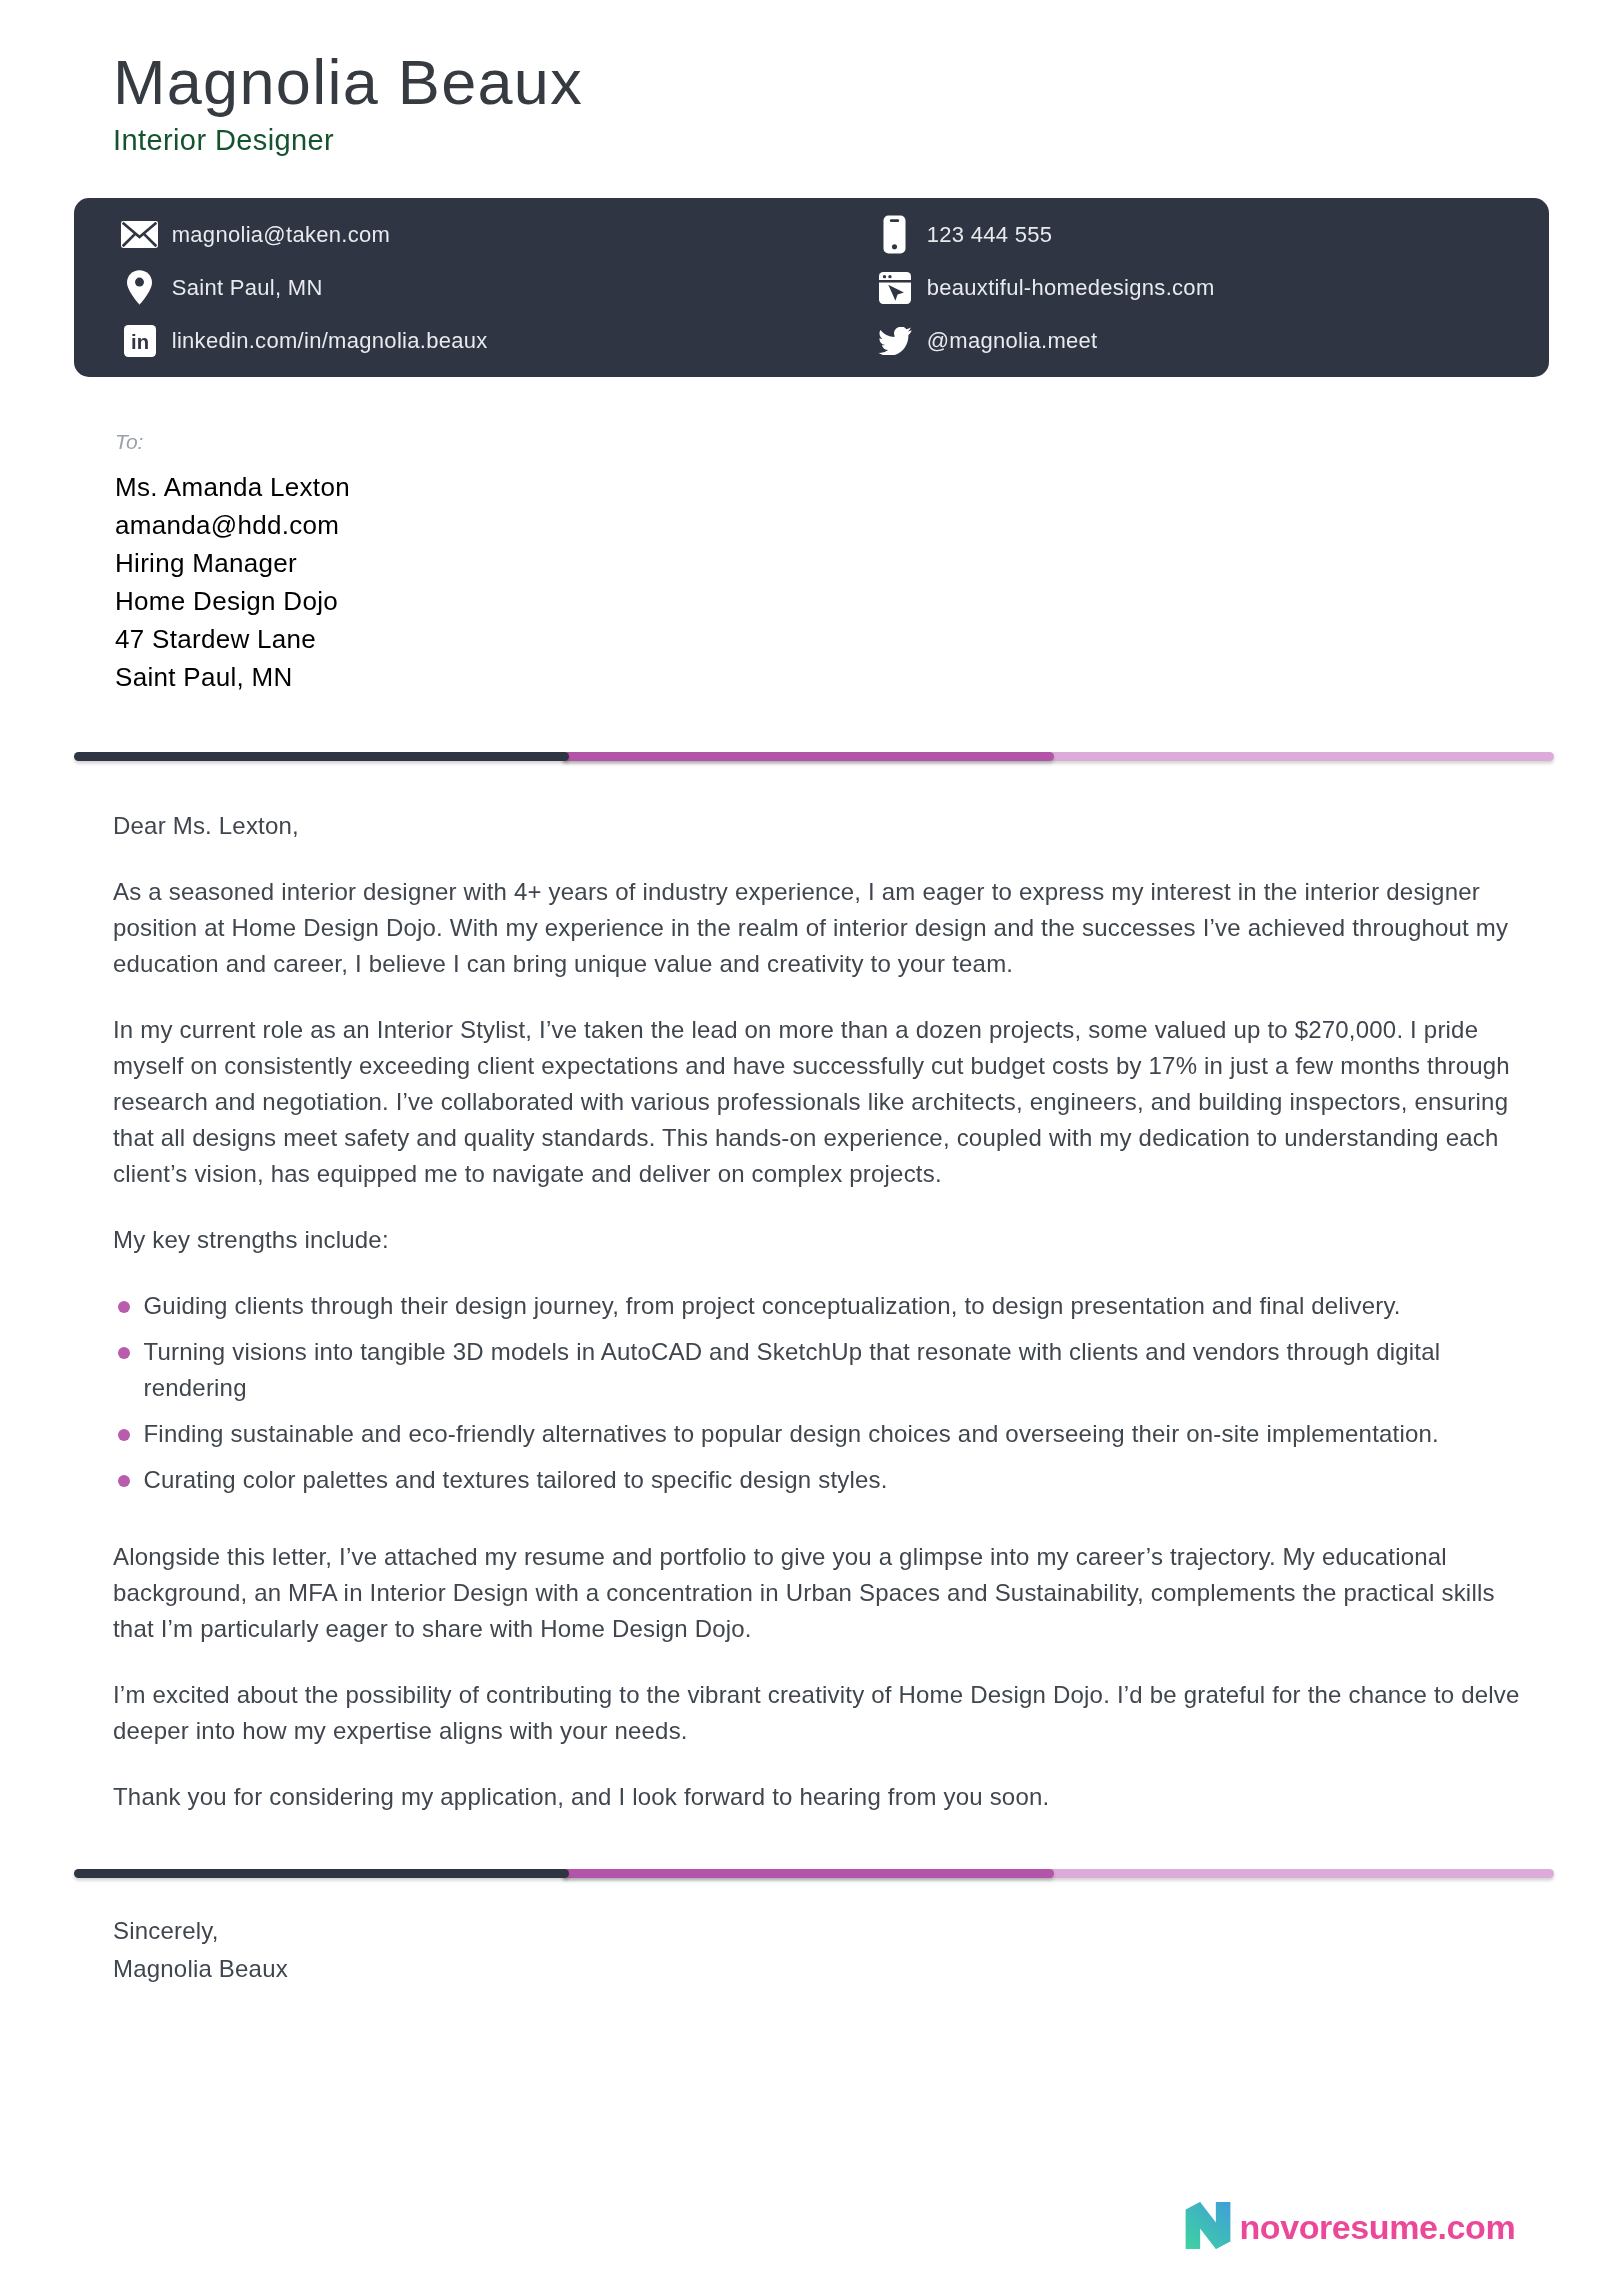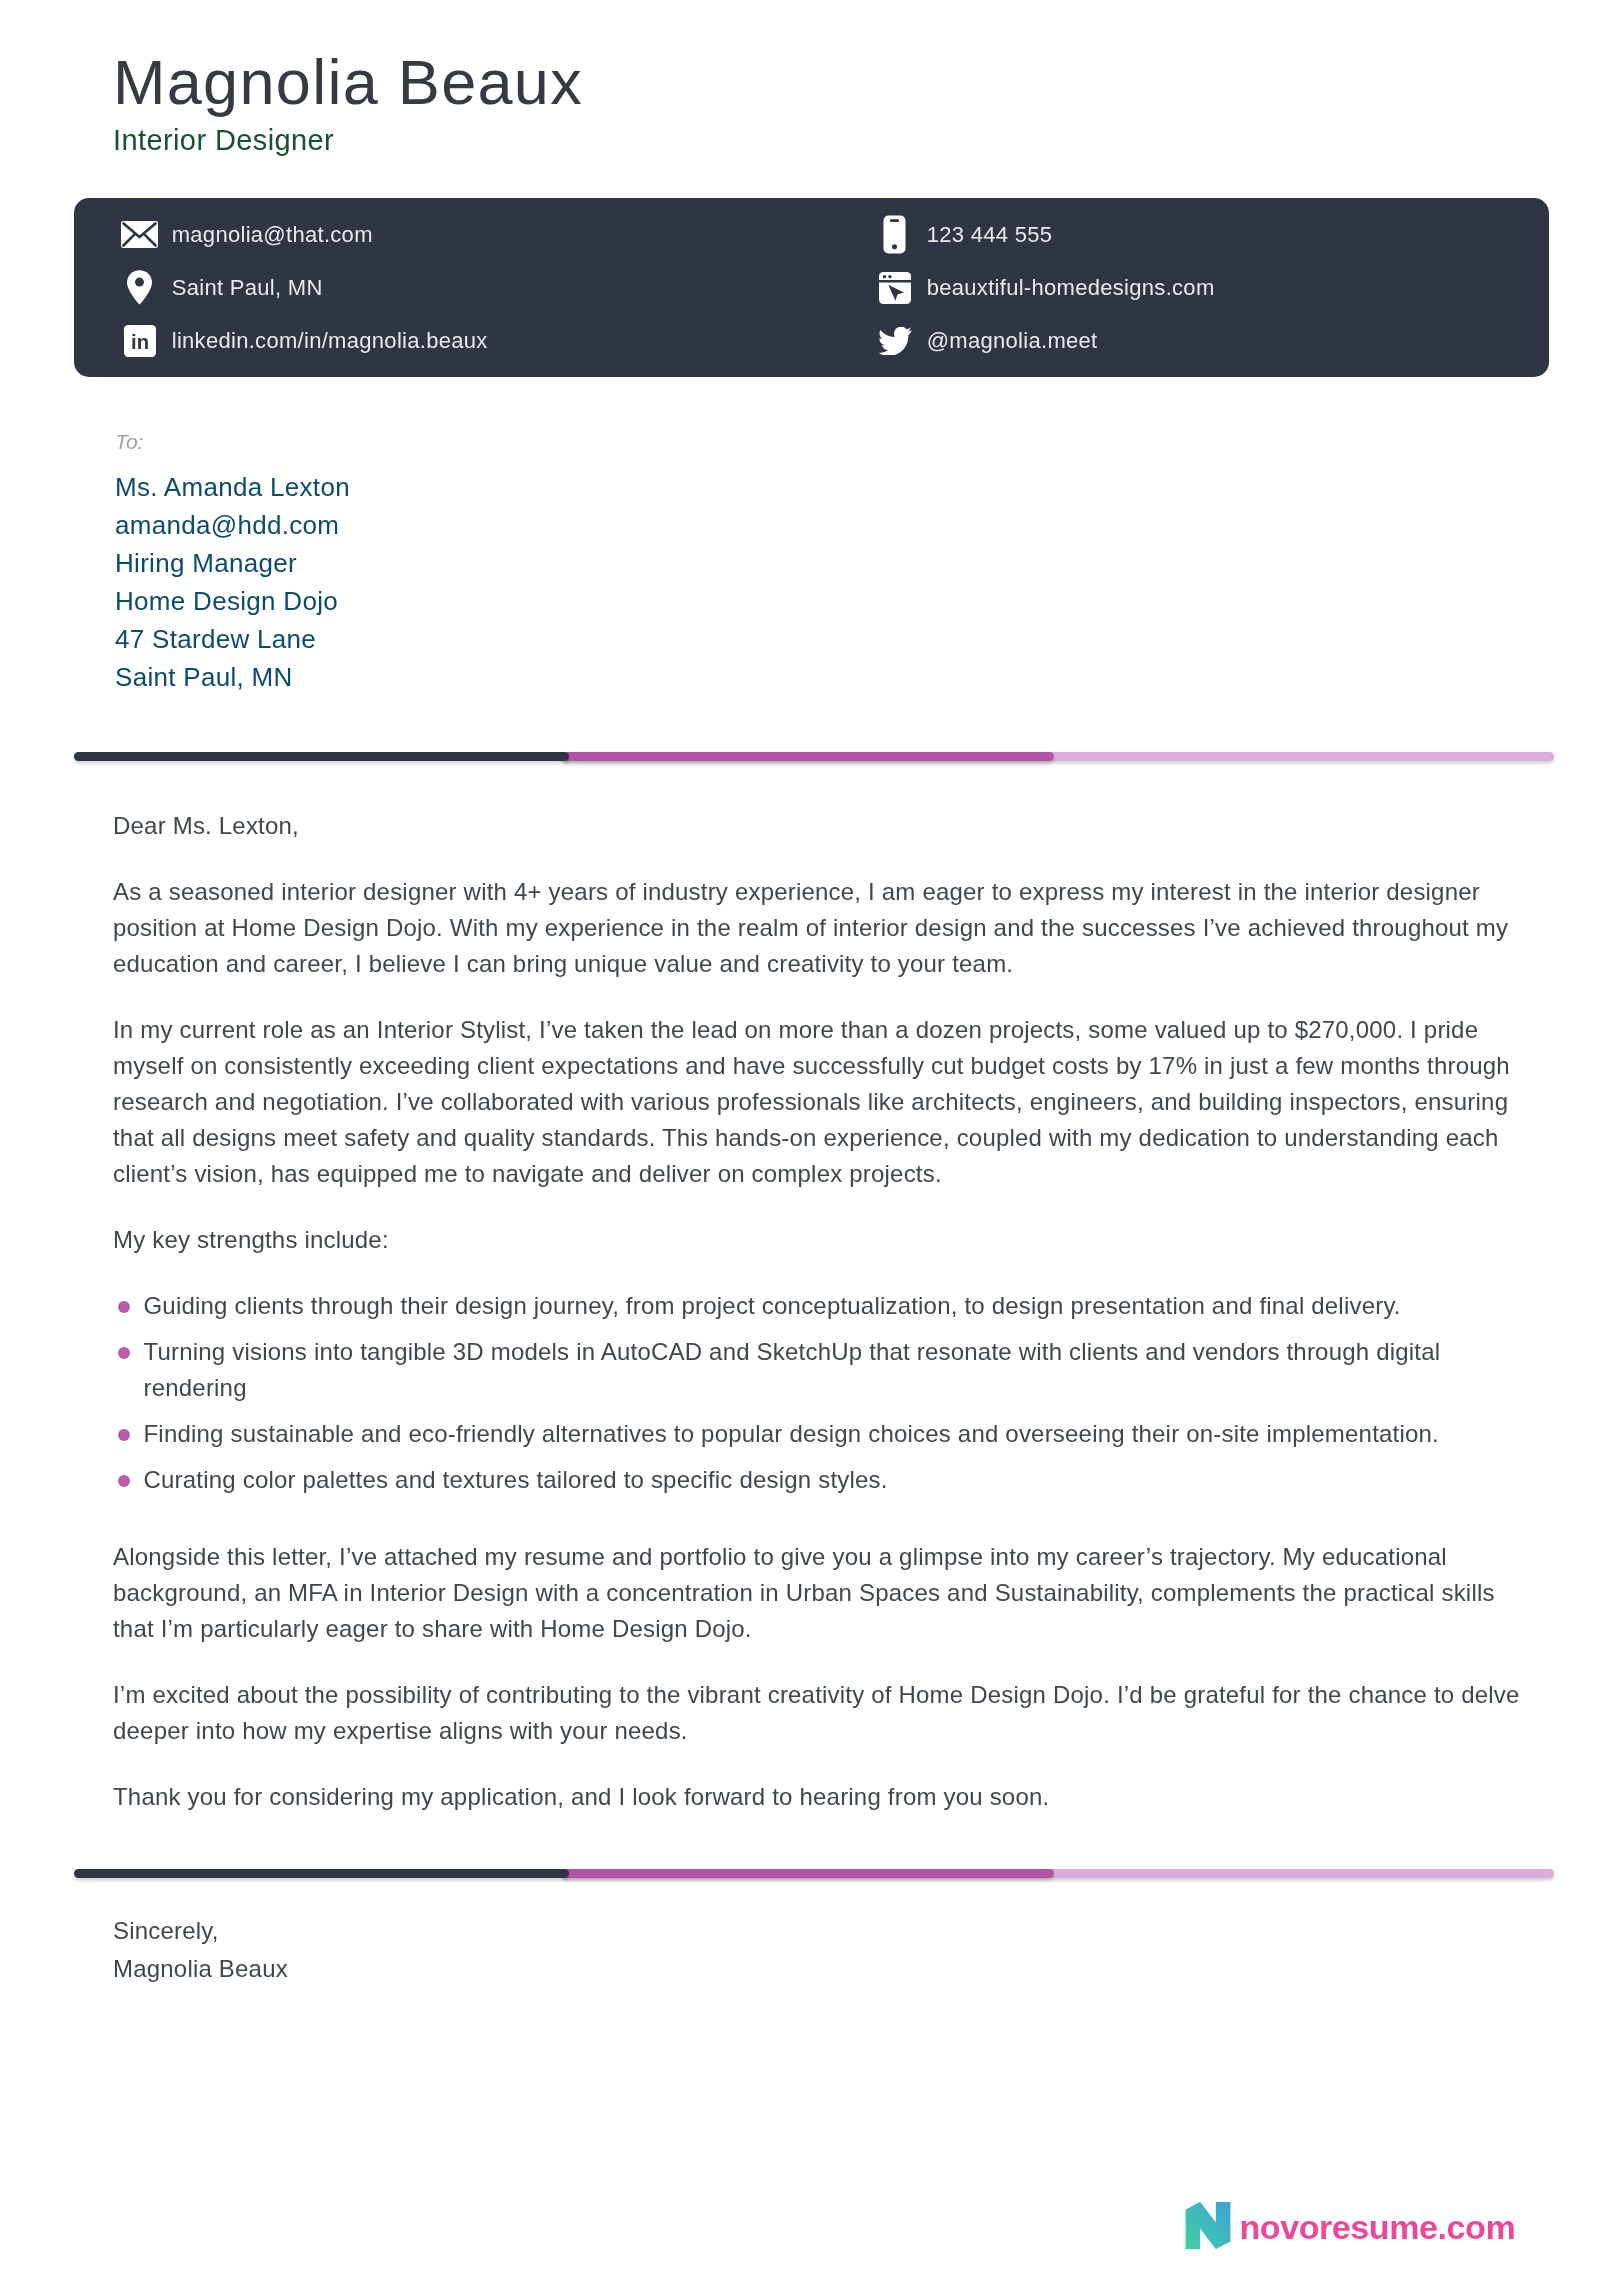--- a/index.html
+++ b/index.html
@@ -36,21 +36,21 @@
     flex:0 0 39px;
   }
   .contact-text {
     margin-left:12.7px; font-size:22px; color:#e8eaee; letter-spacing:0.3px;
   }
 
   
   .recipient { margin:52px 0 8px 115px; }
   .to-label { font-size:21px; font-style:italic; color:#9ba1a8; line-height:25px; }
   .recipient-lines { margin-top:13.5px; }
-  .recipient-line { font-size:26px; color:#0c4a6e; line-height:38px; letter-spacing:0.3px; }
+  .recipient-line { font-size:26px; color:#000000; line-height:38px; letter-spacing:0.3px; }
 
   
   .divider { position:relative; margin-left:74px; width:1480px; height:9.3px; }
   .divider .seg { position:absolute; top:0; height:9.3px; border-radius:5px;
                   box-shadow:0 2.5px 3.4px rgba(0,0,0,0.18); }
   .seg-dark    { left:0;    width:495px;  background:#2f3542; z-index:3; }
   .seg-magenta { left:488px; width:492px; background:#b254a8; z-index:2; }
   .seg-pink    { left:488px; width:992px; background:#dcabda; z-index:1; }
   .divider-top    { margin-top:56px; }
   .divider-bottom { margin-top:54px; }
@@ -101,21 +101,21 @@
     <div class="contact-col left">
       <div class="contact-row">
         <span class="contact-icon">
           <svg width="37" height="27" viewBox="0 0 44 32">
             <rect width="44" height="32" rx="2.5" fill="#ffffff"></rect>
             <path d="M2 2 L22 19 L42 2" stroke="#2f3542" stroke-width="3.2" fill="none"></path>
             <path d="M2 30 L16.5 15.5" stroke="#2f3542" stroke-width="3.2"></path>
             <path d="M42 30 L27.5 15.5" stroke="#2f3542" stroke-width="3.2"></path>
           </svg>
         </span>
-        <span class="contact-text">magnolia@that.com</span>
+        <span class="contact-text">magnolia@taken.com</span>
       </div>
       <div class="contact-row">
         <span class="contact-icon">
           <svg width="25" height="35" viewBox="0 0 24 33">
             <path fill="#ffffff" d="M12 0C5.4 0 0 5.2 0 11.7 0 19.8 12 33 12 33s12-13.2 12-21.3C24 5.2 18.6 0 12 0z"></path>
             <circle cx="12" cy="11.3" r="4.3" fill="#2f3542"></circle>
           </svg>
         </span>
         <span class="contact-text">Saint Paul, MN</span>
       </div>

